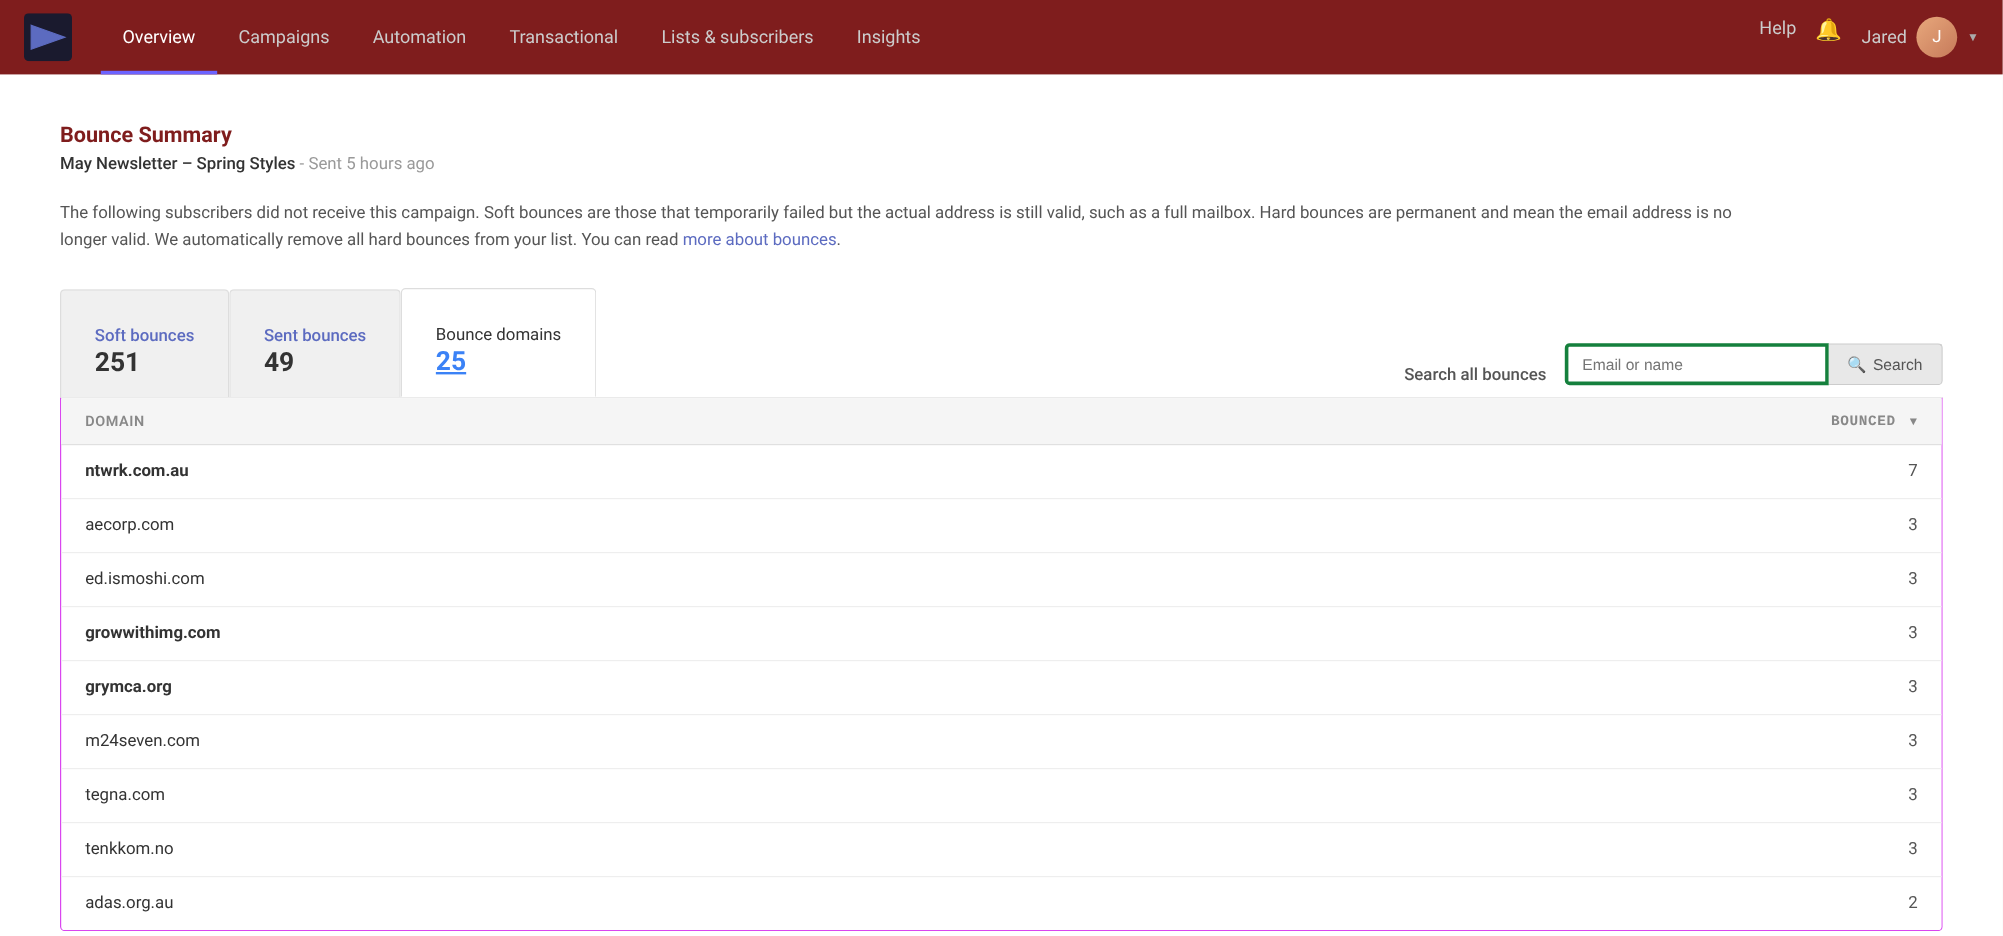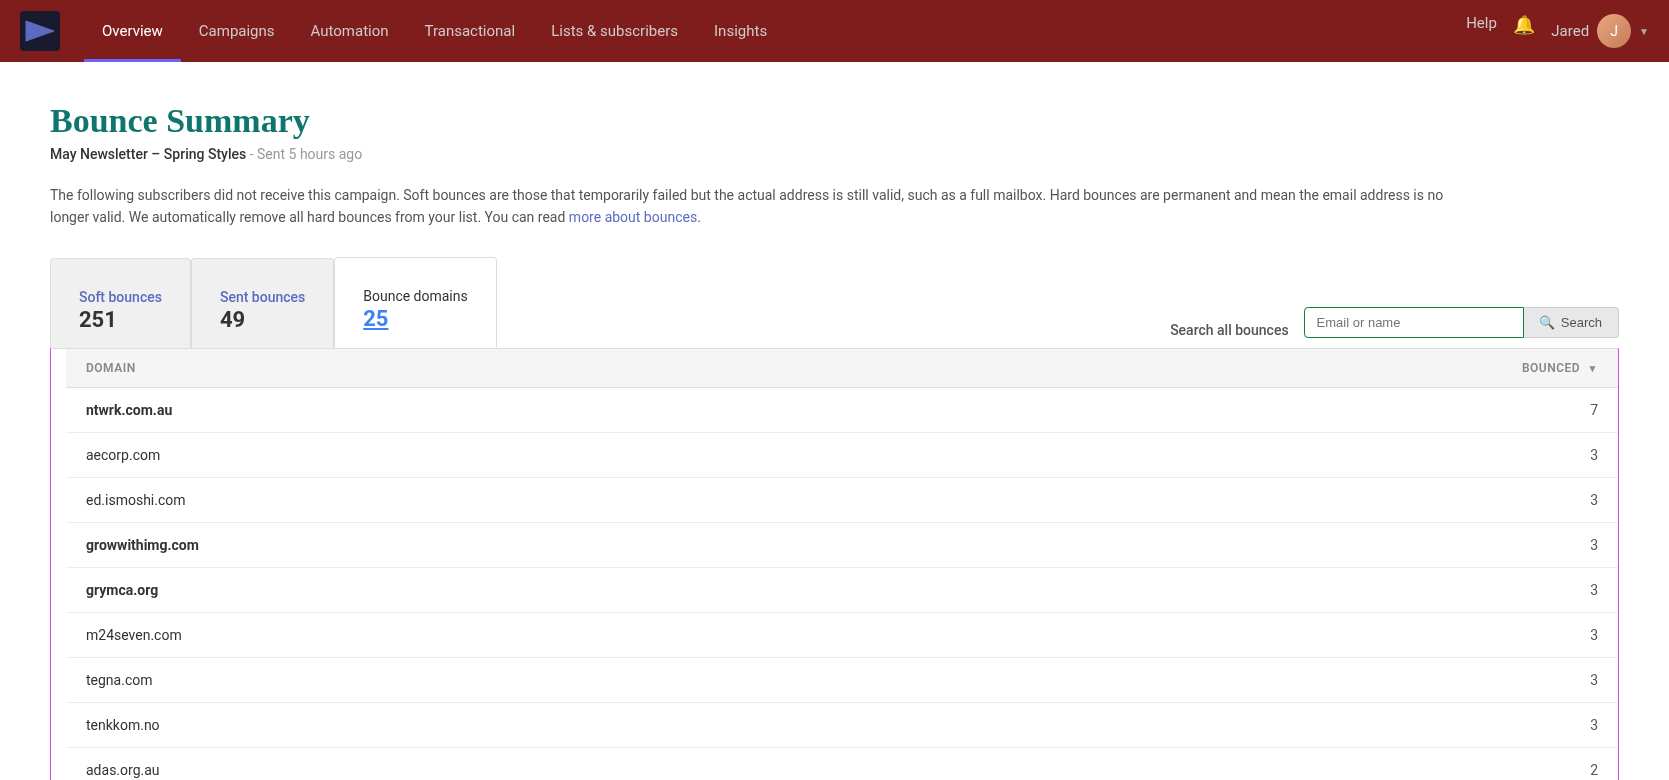--- a/index.html
+++ b/index.html
@@ -92,25 +92,24 @@
     }
 
     
     .main {
       background: #fff;
       min-height: calc(100vh - 62px);
       padding: 40px 50px;
     }
 
     .page-title {
-      font-size: 34px;
+      font-size: 18px;
       font-weight: 700;
-      color: #0f766e;
+      color: #7f1d1d;
       margin-bottom: 6px;
-      font-family: Liberation Serif, serif;
     }
     .page-subtitle {
       font-size: 14px;
       color: #555;
       margin-bottom: 22px;
     }
     .page-subtitle .campaign-name {
       font-weight: 500;
       color: #333;
     }
@@ -191,21 +190,21 @@
     .search-label {
       font-size: 14px;
       color: #555;
       font-weight: 500;
     }
     .search-row {
       display: flex;
       gap: 0;
     }
     .search-input {
-      border: 1px solid #15803d;
+      border: 3px solid #15803d;
       border-radius: 4px 0 0 4px;
       padding: 7px 12px;
       font-size: 13px;
       width: 220px;
       outline: none;
       color: #333;
     }
     .search-btn {
       background: #e8e8e8;
       border: 1px solid #ccc;
@@ -218,21 +217,20 @@
       display: flex;
       align-items: center;
       gap: 5px;
     }
 
     
     .table-container {
       border: 1px solid #d946ef;
       border-top: 1px solid #ddd;
       border-radius: 0 0 4px 4px;
-      padding-left: 15px;
     }
     .data-table {
       width: 100%;
       border-collapse: collapse;
     }
     .data-table thead tr {
       background: #f5f5f5;
     }
     .data-table th {
       padding: 12px 20px;
@@ -354,21 +352,21 @@
     </div>
   </div>
 
   <div class="table-container">
     <table class="data-table">
       <thead>
         <tr>
           <th>
             <span>Domain</span>
           </th>
-          <th class="right" style="cursor:pointer;">
+          <th class="right" style="cursor:pointer;font-family:Liberation Mono, monospace;">
             <span>Bounced</span>
             <span class="sort-arrow">▼</span>
           </th>
         </tr>
       </thead>
       <tbody id="table-body">
       <tr class="bold-row">
             <td>ntwrk.com.au</td>
             <td class="right">7</td>
           </tr>

